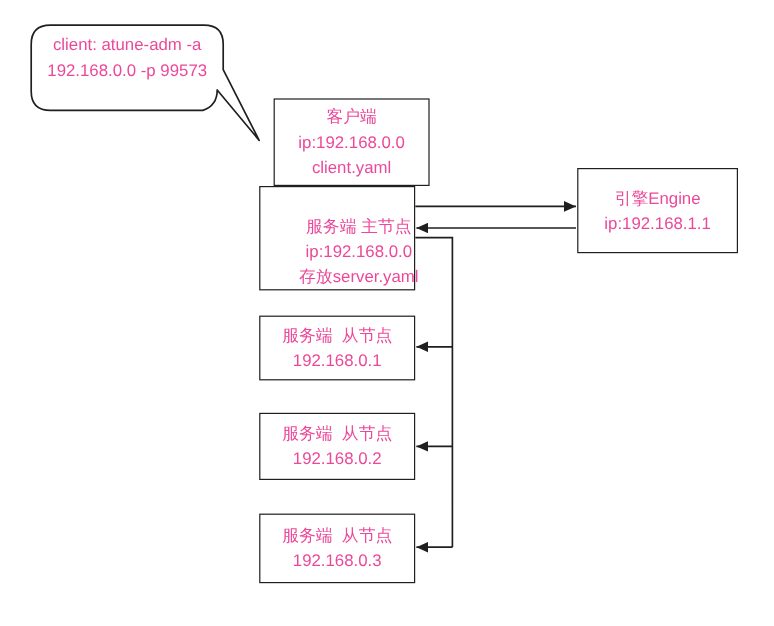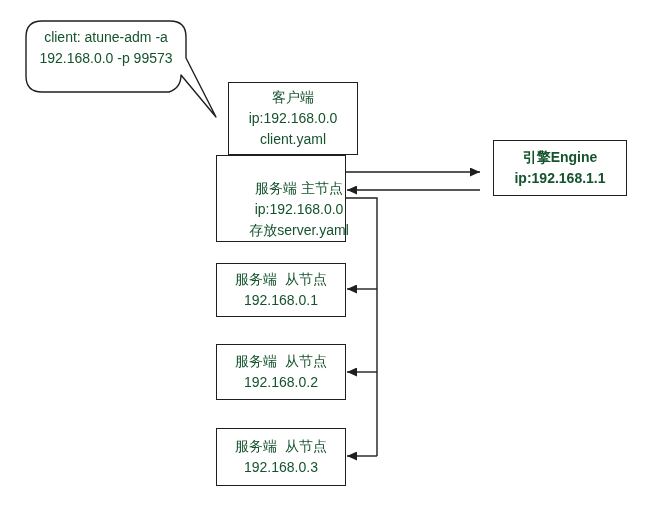--- a/index.html
+++ b/index.html
@@ -25,26 +25,26 @@
     display: flex;
     flex-direction: column;
     align-items: center;
     justify-content: center;
     text-align: center;
   }
   .box .line, .callout-text .line {
     font-size: 14px;
     line-height: 21px;
     white-space: pre;
-    color: #14532d;
+    color: #ec4899;
   }
   .box-client  { left: 228px; top: 82px;  width: 130px; height: 73px; }
   .box-server  { left: 216px; top: 155px; width: 130px; height: 87px;
                  justify-content: flex-start; padding-top: 22px; padding-left: 36px; }
-  .box-engine  { left: 493px; top: 140px; width: 134px; height: 56px; font-weight: bold; }
+  .box-engine  { left: 481px; top: 140px; width: 134px; height: 71px; }
   .box-slave1  { left: 216px; top: 263px; width: 130px; height: 54px; }
   .box-slave2  { left: 216px; top: 344px; width: 130px; height: 56px; }
   .box-slave3  { left: 216px; top: 428px; width: 130px; height: 58px; }
   .callout-text {
     position: absolute;
     left: 26px; top: 27px;
     width: 160px;
     text-align: center;
   }
   svg path.stroke {

